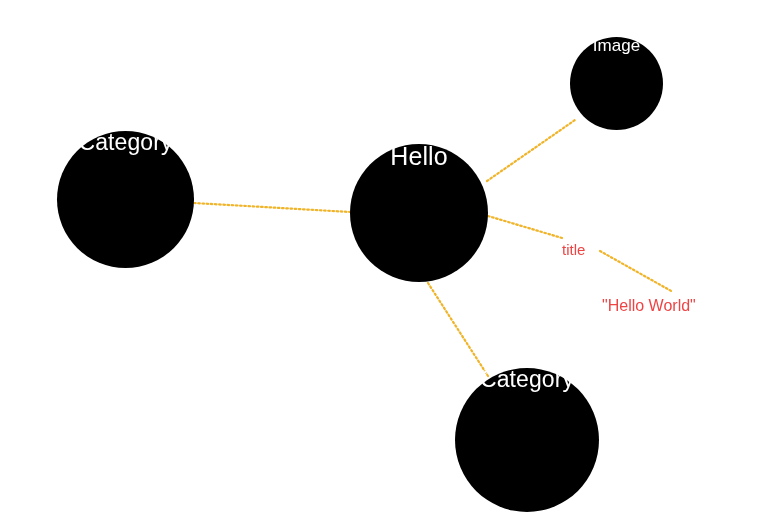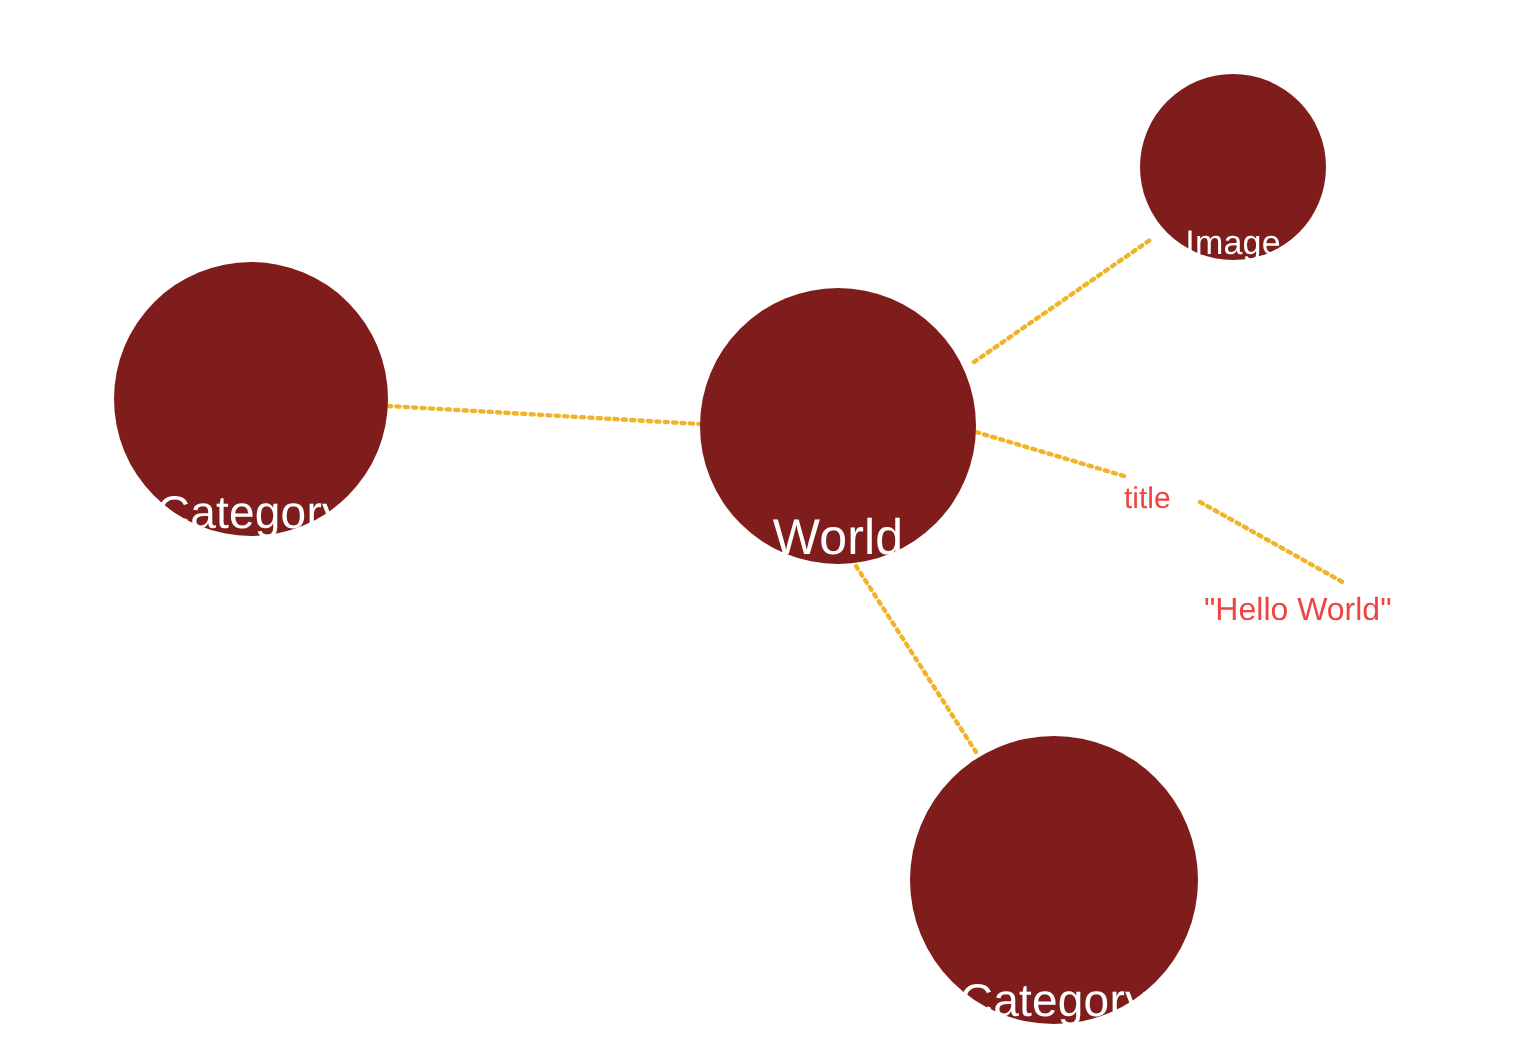--- a/index.html
+++ b/index.html
@@ -20,23 +20,23 @@
   #edge-layer {
     position: absolute;
     left: 0;
     top: 0;
     width: 765px;
     height: 524px;
   }
   .graph-node {
     position: absolute;
     border-radius: 50%;
-    background: #7f1d1d;
+    background: #000000;
     display: flex;
-    align-items: flex-end;
+    align-items: flex-start;
     justify-content: center;
     box-sizing: border-box;
   }
   .node-label {
     color: #ffffff;
     font-family: "Liberation Sans", sans-serif;
     font-weight: 400;
     line-height: 1;
     white-space: nowrap;
     letter-spacing: 0.1px;
@@ -72,21 +72,21 @@
     <line x1="488" y1="216" x2="562" y2="238" stroke="#f0b429" stroke-width="2.2" stroke-linecap="round" stroke-dasharray="1.6 2.6"></line>
     <line x1="600" y1="251" x2="673" y2="292" stroke="#f0b429" stroke-width="2.2" stroke-linecap="round" stroke-dasharray="1.6 2.6"></line>
     <line x1="428" y1="283" x2="488" y2="376" stroke="#f0b429" stroke-width="2.2" stroke-linecap="round" stroke-dasharray="1.6 2.6"></line>
   </svg>
 
   <div class="graph-node node-cat-left">
     <span class="node-label">Category</span>
   </div>
 
   <div class="graph-node node-post">
-    <span class="node-label">World</span>
+    <span class="node-label">Hello</span>
   </div>
 
   <div class="graph-node node-image">
     <span class="node-label">Image</span>
   </div>
 
   <div class="graph-node node-cat-bottom">
     <span class="node-label">Category</span>
   </div>
 

